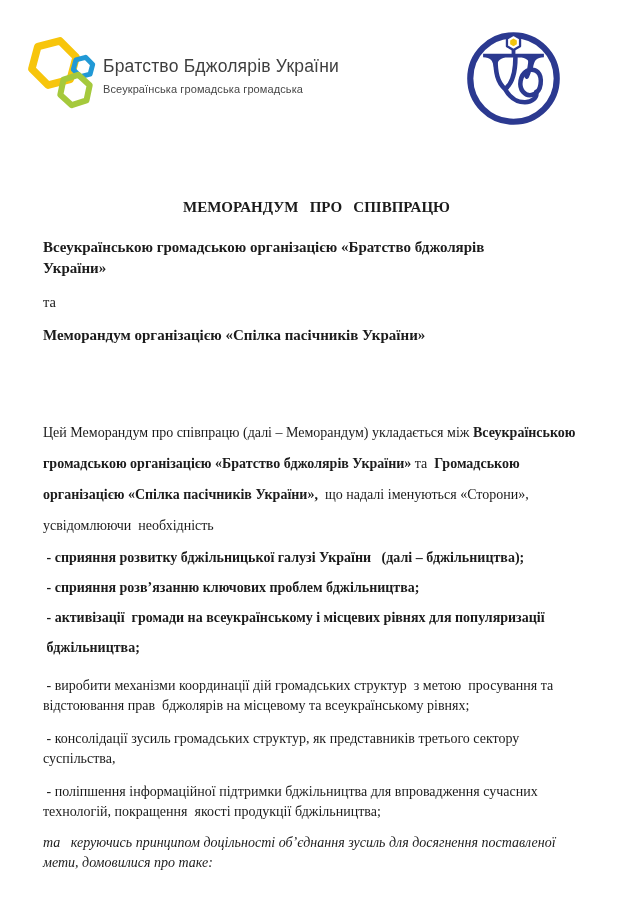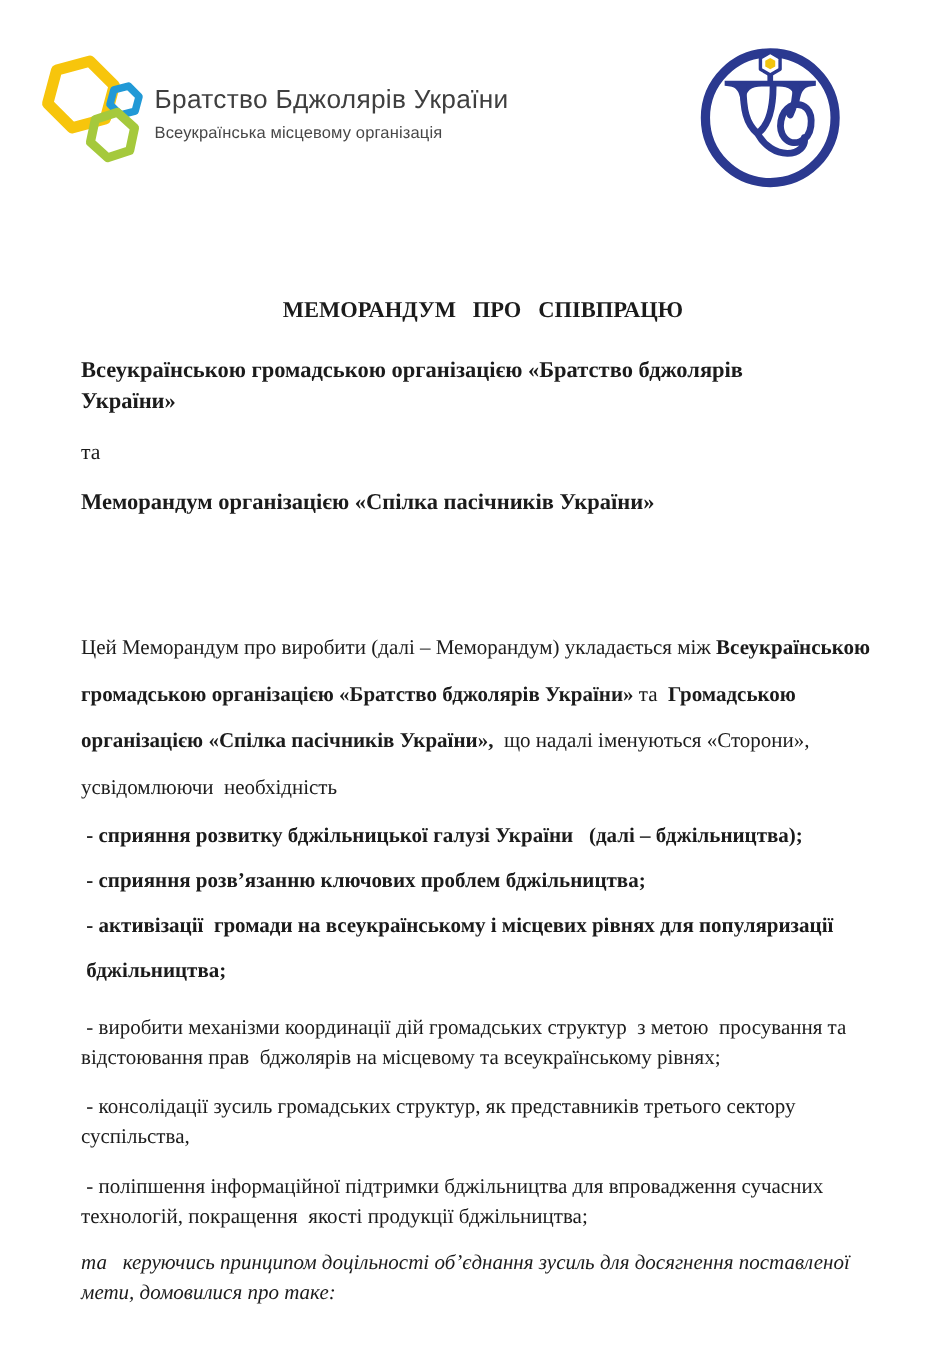--- a/index.html
+++ b/index.html
@@ -14,21 +14,21 @@
     margin:0 auto;
   }
   
   .header { position:relative; height:150px; }
   .hex-logo { position:absolute; left:26px; top:36px; }
   .brand-text { position:absolute; left:103px; top:56px; font-family:"Liberation Sans", sans-serif; }
   .brand-title { font-size:17.5px; letter-spacing:0.2px; color:#3f3f3f; }
   .brand-sub { margin-top:6px; font-size:11px; letter-spacing:0.1px; color:#474747; }
   .emblem { position:absolute; left:466px; top:31px; }
   
-  .doc { padding:0 30px 0 54px; }
+  .doc { padding:0 30px 0 43px; }
   .title { margin-top:47px; text-align:center; font-weight:bold; font-size:15px; line-height:20px; white-space:pre; }
   .mizh { margin-top:7px; font-size:14.5px; line-height:18px; }
   .party { font-weight:bold; font-size:15px; line-height:21px; white-space:pre; }
   .party1 { margin-top:20px; }
   .ta { margin-top:14px; font-size:14.5px; line-height:18px; }
   .party2 { margin-top:14px; }
   .intro { margin-top:71px; font-size:14px; line-height:31px; white-space:pre; }
   .intro .b { font-weight:bold; }
   .goals { margin-top:2px; font-size:14px; }
   .goal { white-space:pre; }
@@ -44,21 +44,21 @@
   <div class="header">
 
     <svg class="hex-logo" width="82" height="78" viewBox="0 0 82 78" fill="none" xmlns="http://www.w3.org/2000/svg">
       <polygon points="28,4 47.9,15.5 47.9,38.5 28,50 8.1,38.5 8.1,15.5" fill="none" stroke-width="7.5" stroke-linejoin="round" transform="rotate(15 28 27)" stroke="#F7C50C"></polygon>
       <polygon points="57,21 65.7,26 65.7,36 57,41 48.3,36 48.3,26" fill="none" stroke-width="5" stroke-linejoin="round" transform="rotate(15 57 31)" stroke="#2199D6"></polygon>
       <polygon points="49,38.5 62.4,46.25 62.4,61.75 49,69.5 35.6,61.75 35.6,46.25" fill="none" stroke-width="6" stroke-linejoin="round" transform="rotate(12 49 54)" stroke="#A5C93C"></polygon>
     </svg>
 
     <div class="brand-text">
       <div class="brand-title">Братство Бджолярів України</div>
-      <div class="brand-sub">Всеукраїнська місцевому організація</div>
+      <div class="brand-sub">Всеукраїнська громадська громадська</div>
     </div>
 
     <svg class="emblem" width="95" height="95" viewBox="0 0 100 100" fill="none" xmlns="http://www.w3.org/2000/svg">
       <circle cx="50" cy="50" r="45.5" stroke-width="6.5" fill="none" stroke="#2B3990"></circle>
       <rect x="48" y="13" width="4" height="12" fill="#2B3990"></rect>
       <polygon points="50,4 56.9,8 56.9,16 50,20 43.1,16 43.1,8" fill="#ffffff" stroke-width="2.4" stroke-linejoin="round" stroke="#2B3990"></polygon>
       <polygon points="50,8 53.5,10 53.5,14 50,16 46.5,14 46.5,10" fill="#F2C40D"></polygon>
       <path d="M18,24 L82,24 L82,27.5 C74,28 72,30 70.5,39 L67.5,39 C67.5,30.5 63,28 56,28 L44,28 C37,28 32.5,30.5 32.5,39 L29.5,39 C28,30 26,28 18,27.5 Z" fill="#2B3990"></path>
       <path d="M31,28 C31,44 33,54 41,61 M52,28 C52,42 49,54 42.5,60 M41,61 C46,70 54,75 62,75 C70,75 75,70 74,64" stroke-width="4.8" stroke-linecap="round" fill="none" stroke="#2B3990"></path>
       <path d="M68,28 C68,38 66,44 64,48 M64,42 C74,38 80,45 78.5,56 C77,67 66,71 60,64 C55,58 57,46 64,42" stroke-width="4.8" stroke-linecap="round" fill="none" stroke="#2B3990"></path>
@@ -69,21 +69,21 @@
     <div class="title">МЕМОРАНДУМ   ПРО   СПІВПРАЦЮ</div>
 
 
     <div class="party party1">Всеукраїнською громадською організацією «Братство бджолярів
 України»</div>
 
     <div class="ta">та</div>
 
     <div class="party party2">Меморандум організацією «Спілка пасічників України»</div>
 
-    <div class="intro"><span>Цей Меморандум про виробити (далі – Меморандум) укладається між </span><span class="b">Всеукраїнською
+    <div class="intro"><span>Цей Меморандум про співпрацю (далі – Меморандум) укладається між </span><span class="b">Всеукраїнською
 громадською організацією «Братство бджолярів України»</span><span> та  </span><span class="b">Громадською
 організацією «Спілка пасічників України», </span><span> що надалі іменуються «Сторони»,
 усвідомлюючи  необхідність</span></div>
 
     <div class="goals">
         <div class="goal wide"> - сприяння розвитку бджільницької галузі України   (далі – бджільництва);</div>
         <div class="goal wide"> - сприяння розв’язанню ключових проблем бджільництва;</div>
         <div class="goal wide"> - активізації  громади на всеукраїнському і місцевих рівнях для популяризації
  бджільництва;</div>
         <div class="goal tight"> - виробити механізми координації дій громадських структур  з метою  просування та

